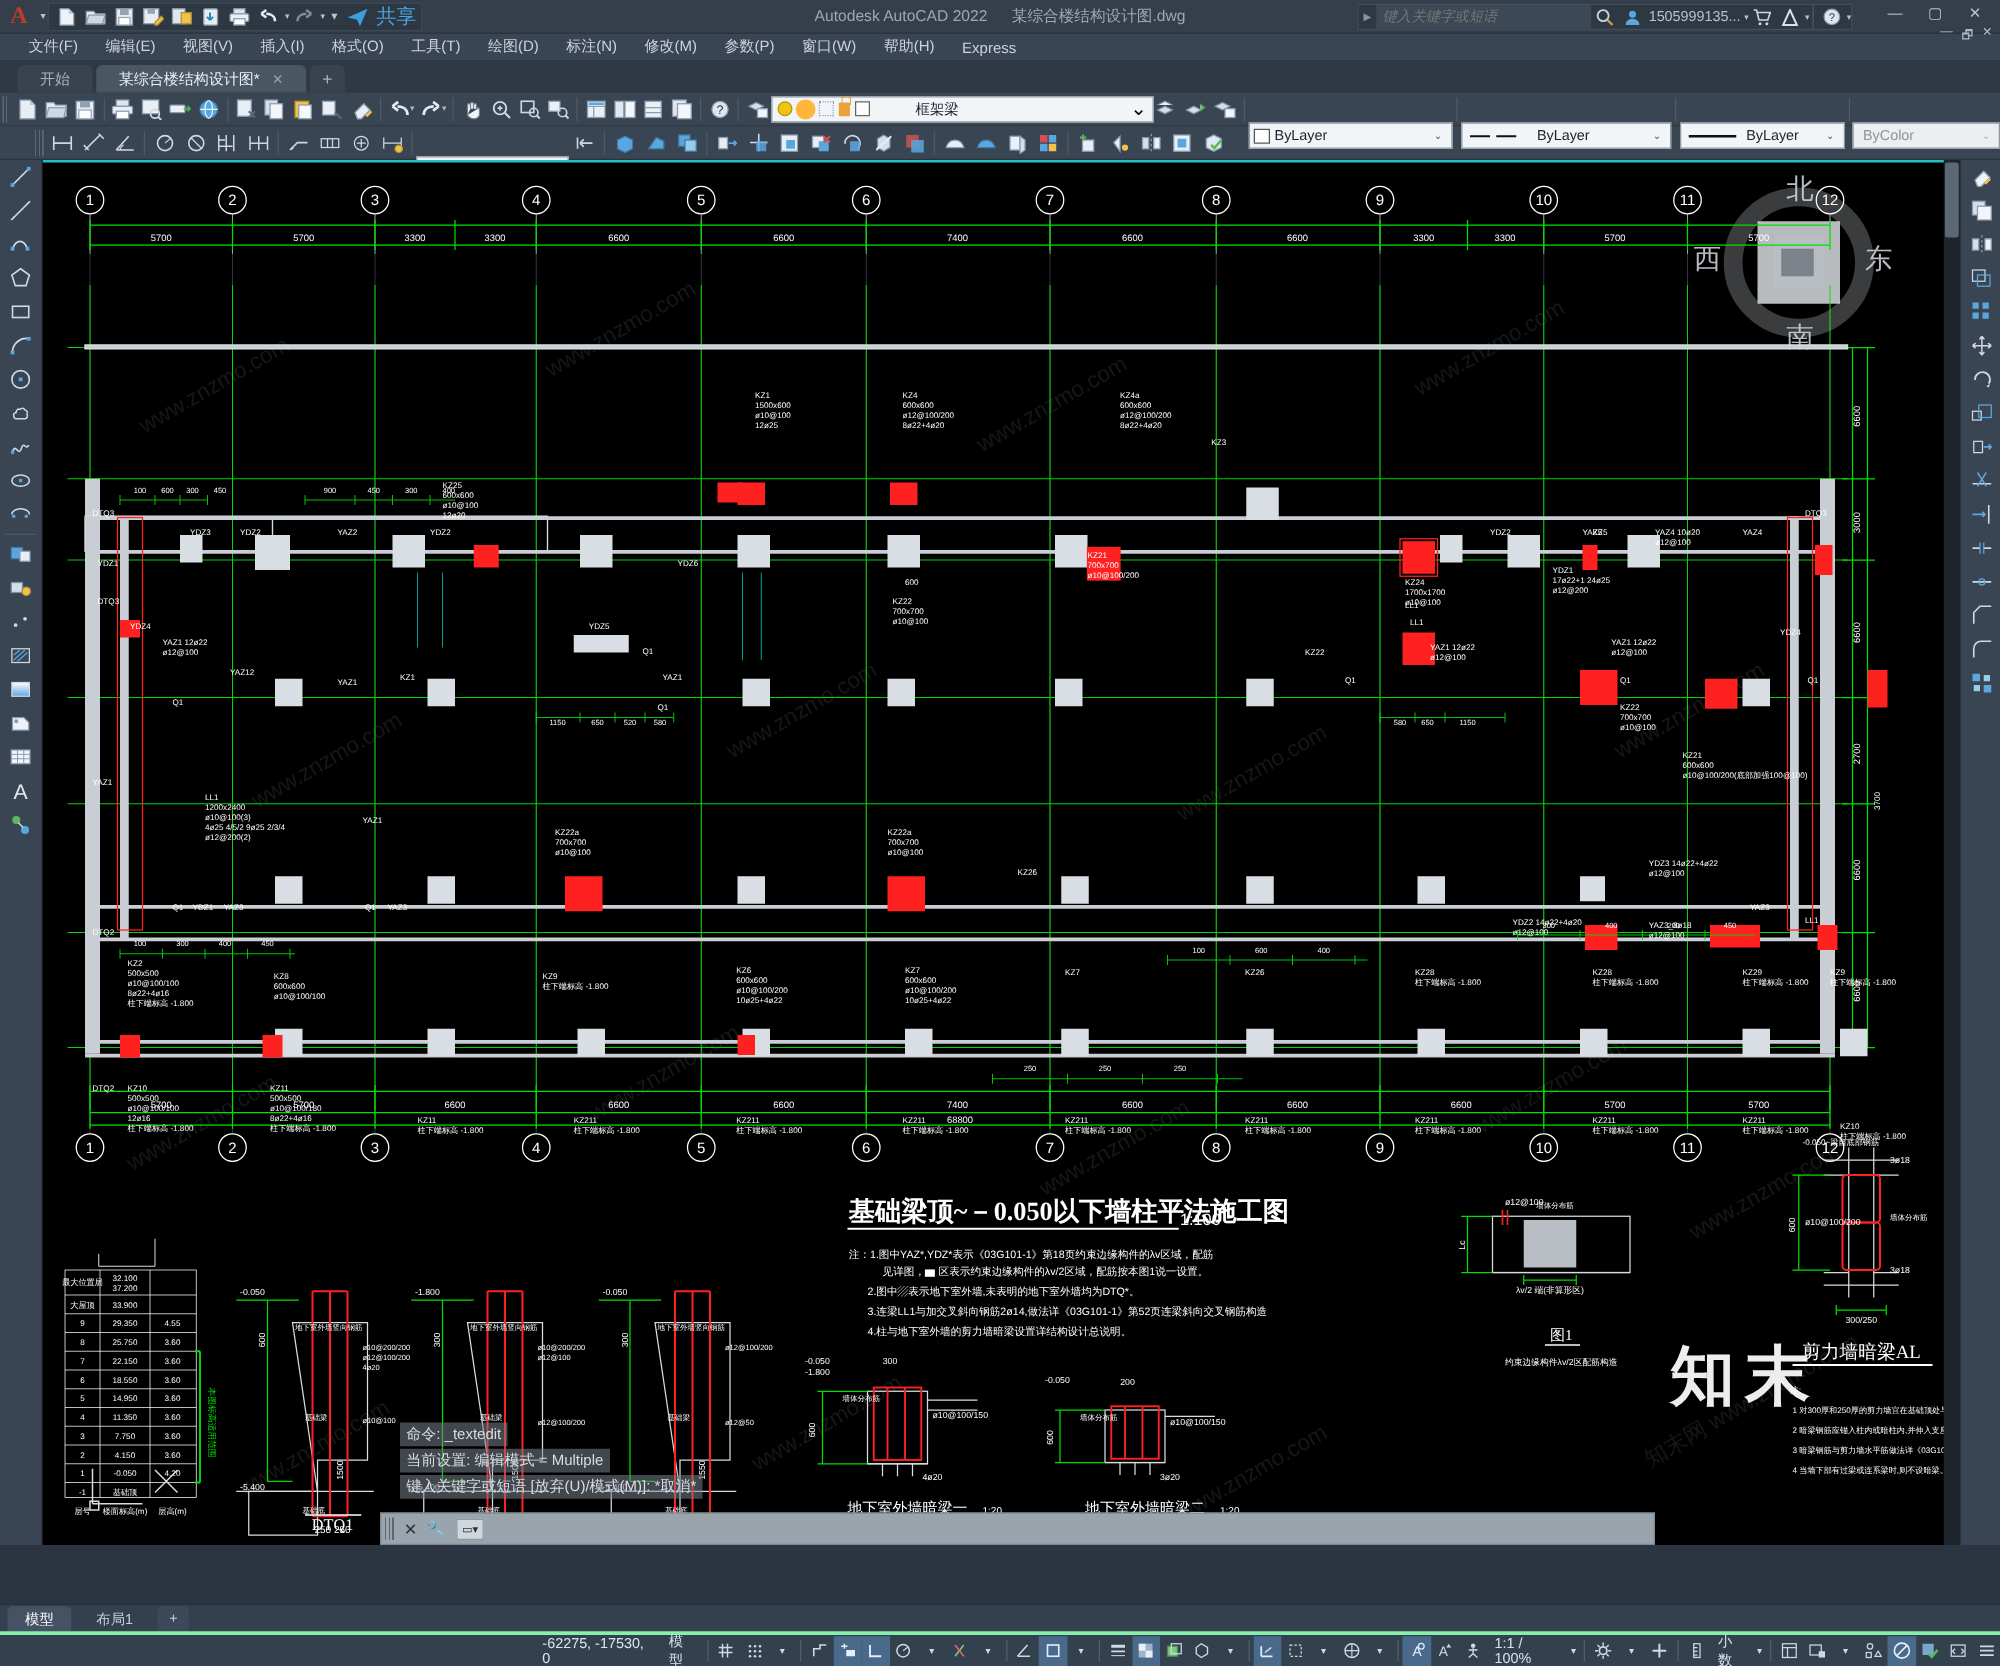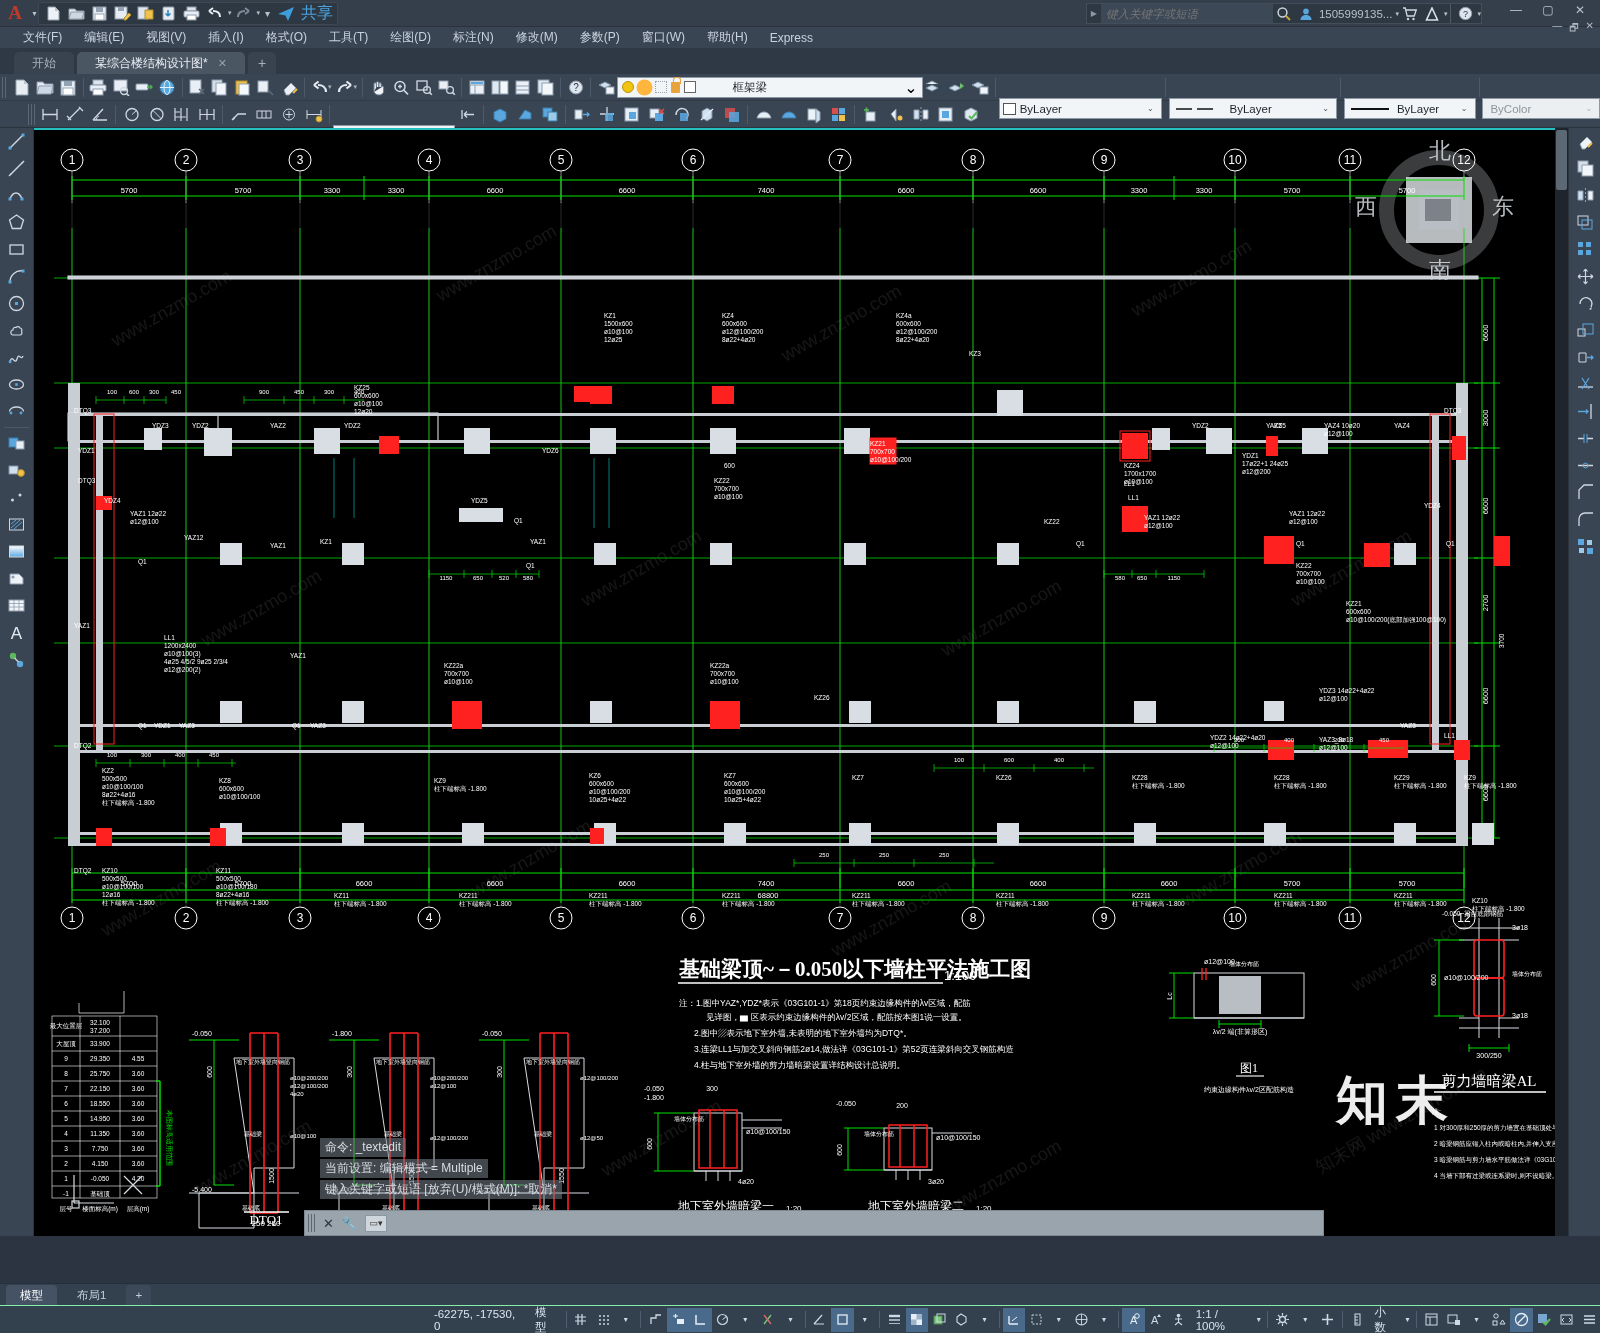--- a/index.html
+++ b/index.html
@@ -108,21 +108,21 @@
     background:repeating-linear-gradient(90deg,#5d6670 0 1px,transparent 1px 3px); }
   .cmd-x { color:#2d343c; font-size:13px; margin:0 7px; }
   .cmd-wr { color:#2d343c; font-size:13px; margin-right:8px; }
   .cmd-prompt { width:22px; height:17px; background:#cfd6dc; border:1px solid #8d97a1;
     display:flex; align-items:center; justify-content:center; font-size:9px; color:#333; }
   .cmd-input { flex:1; font-size:12.5px; color:#51595f; font-style:italic; padding-left:8px;
     font-family:"Liberation Sans", sans-serif; }
 
   
   .statusbar { position:absolute; left:0; right:0; bottom:0; height:28px; background:#33414f;
-    display:flex; align-items:center; border-top:1px solid #86efac; }
+    display:flex; align-items:center; border-top:3px solid #86efac; }
   .modeltabs { position:absolute; left:0; bottom:28px; height:22px; display:flex;
     align-items:flex-end; background:#33414f; width:100%; border-top:1px solid #24303b; }
   .mtab { height:20px; padding:0 14px; display:flex; align-items:center; font-size:11.5px;
     color:#c4cedb; border-radius:4px 4px 0 0; margin-left:6px; }
   .mtab.active { background:#445264; color:#fff; }
   .mtab.plus { background:#3c4958; padding:0 9px; }
   .coords { color:#dce5ef; font-size:11.5px; padding:0 10px; }
   .sbi { width:24px; height:24px; display:flex; align-items:center; justify-content:center;
     color:#cfd9e4; font-size:12px; }
   .sbi.on { background:#4a6a8c; }
@@ -200,20 +200,24 @@
         </svg>
       </div>
     <div class="caret">▾</div>
     <div class="caret" style="font-size:10px;margin:0 4px">▾</div>
     <div class="qicon">
       <svg width="18" height="17" viewBox="0 0 18 17">
           <path d="M1 9l16-7-6 14-2.5-5.5z" fill="#3e9ddb"></path>
         </svg>
       </div>
     <div class="share-lbl">共享</div>
+  </div>
+  <div class="title-center">
+    <span>Autodesk AutoCAD 2022</span>
+    <span>某综合楼结构设计图.dwg</span>
   </div>
   <div class="search-wrap">
     <div class="search-arrow">▶</div>
     <input class="search-box" placeholder="键入关键字或短语" style="">
     <div class="tb-ic">
       <svg width="15" height="15" viewBox="0 0 15 15">
           <circle cx="6.5" cy="6.5" r="4.4" fill="none" stroke="#c8d2dd" stroke-width="1.5"></circle>
           <path d="M10 10l4 4" stroke="#d2a33c" stroke-width="1.8"></path>
         </svg>
       </div>

